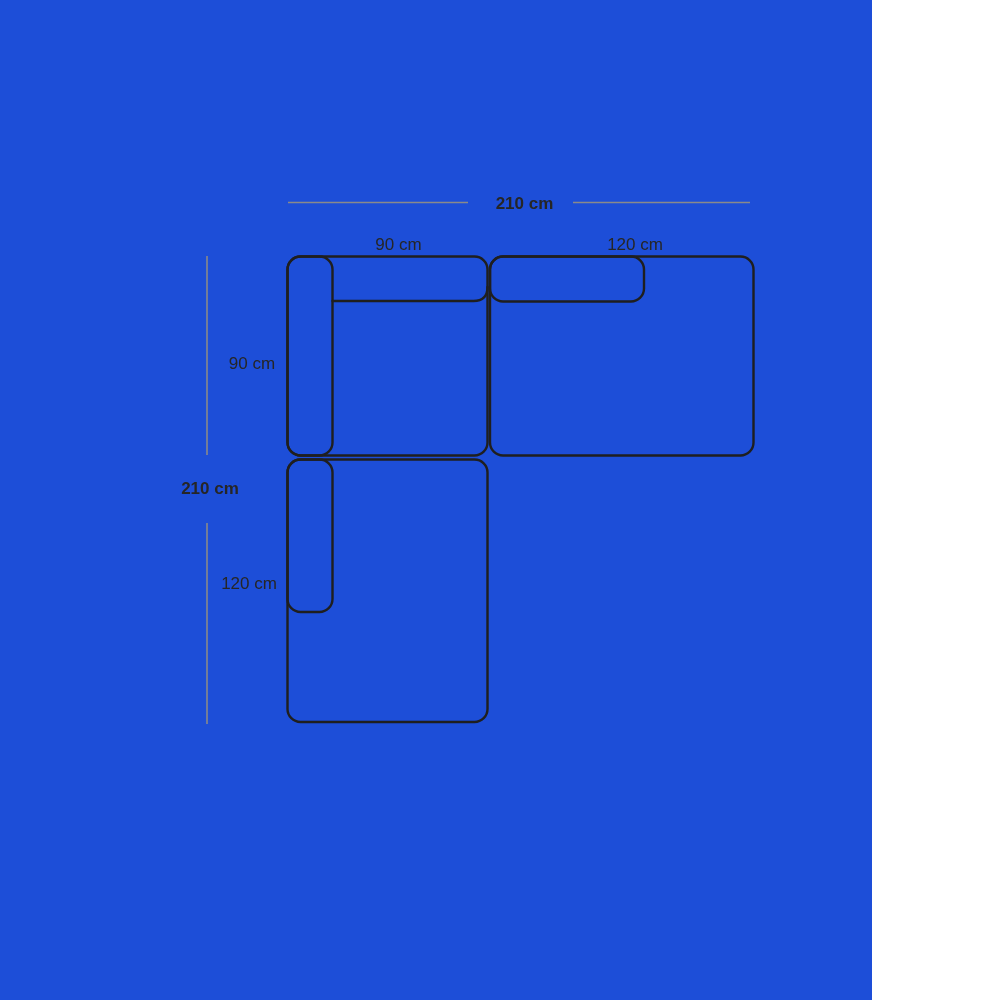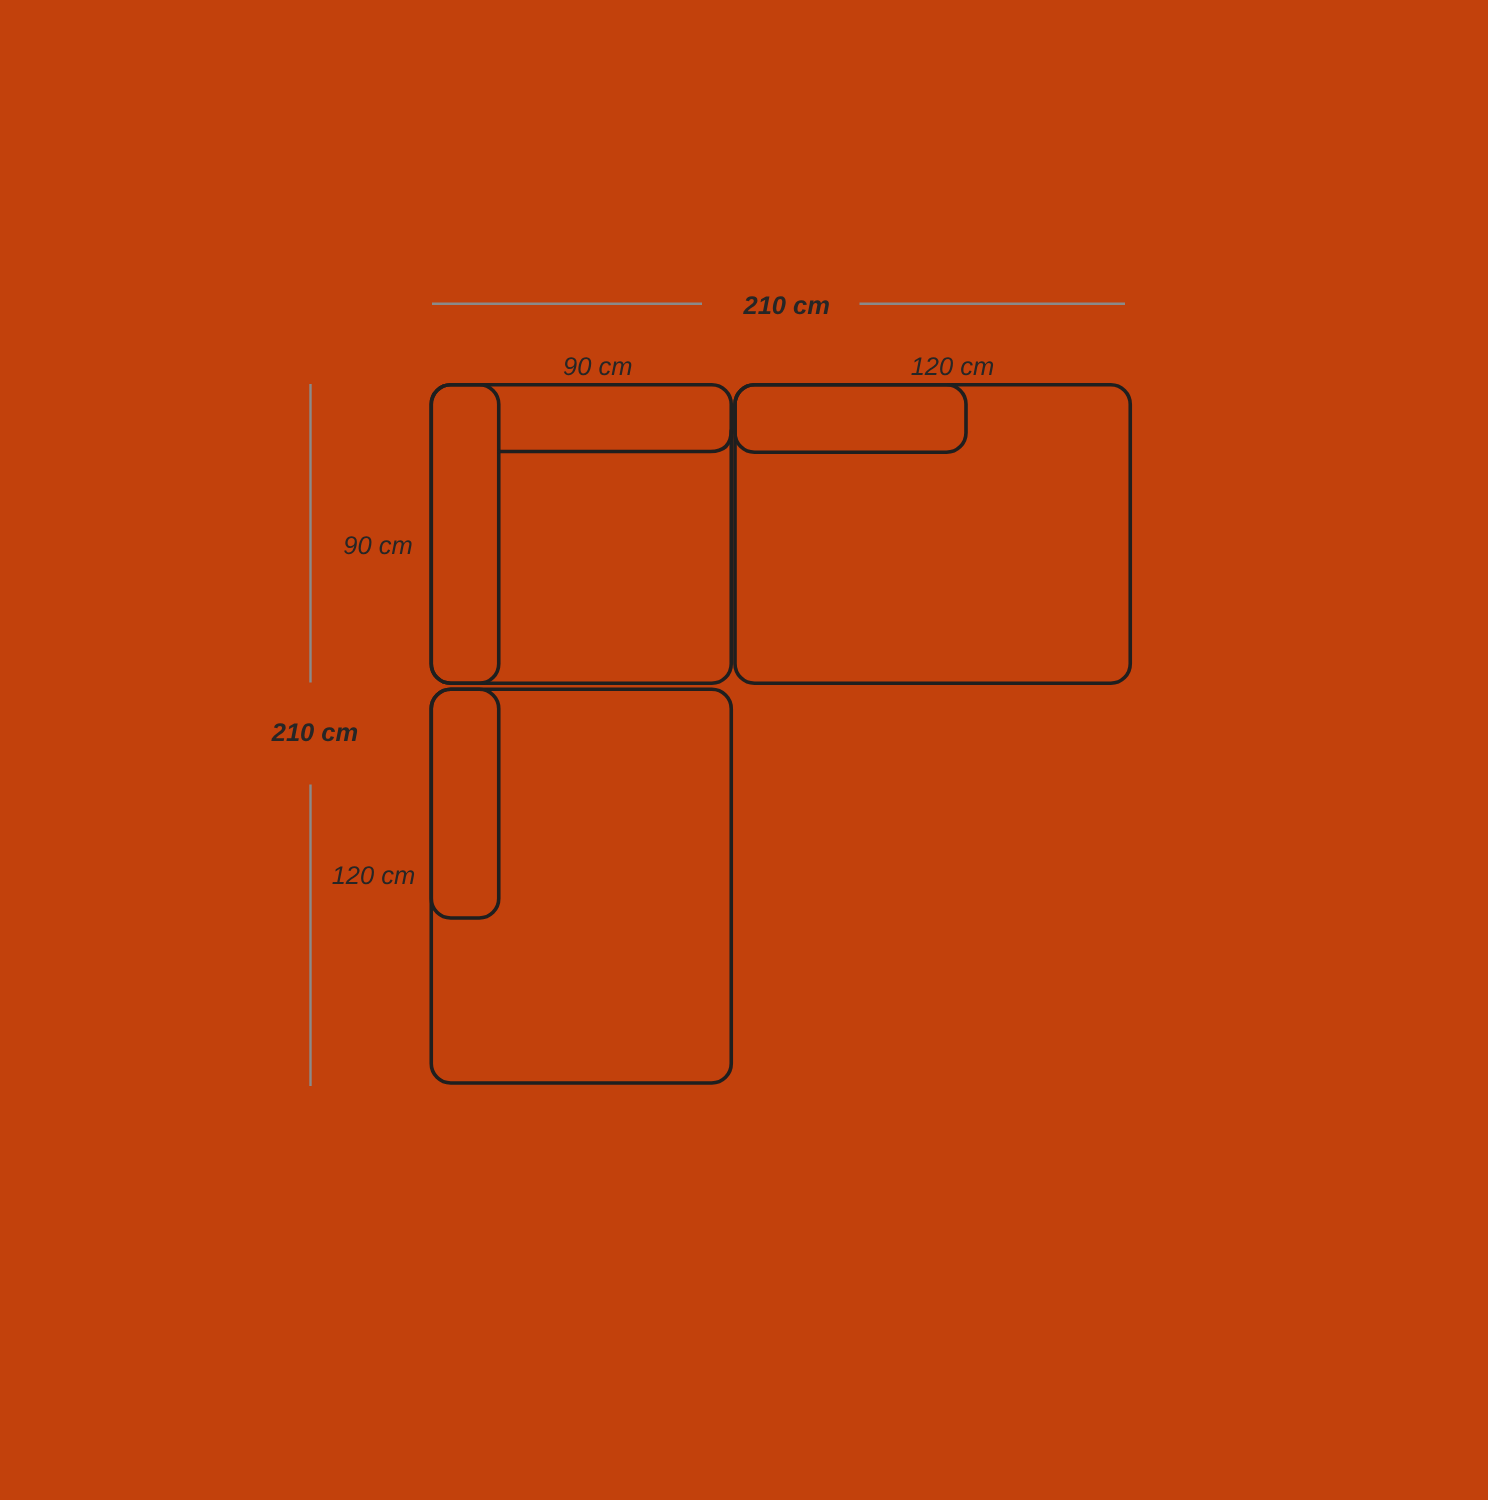--- a/index.html
+++ b/index.html
@@ -2,25 +2,24 @@
 <html><head>
 <meta charset="utf-8">
 <style>
   html, body {
     margin: 0;
     padding: 0;
     background: #ffffff;
   }
   .canvas {
     position: relative;
-    width: 992px;
+    width: 872px;
     height: 1000px;
-    background: #c2410c;
+    background: #1d4ed8;
     overflow: hidden;
-    font-style: italic;
   }
   svg {
     display: block;
   }
   .dim-label {
     font-family: "Liberation Sans", "DejaVu Sans", sans-serif;
     font-size: 17px;
   }
   .dim-label-bold {
     font-family: "Liberation Sans", "DejaVu Sans", sans-serif;

